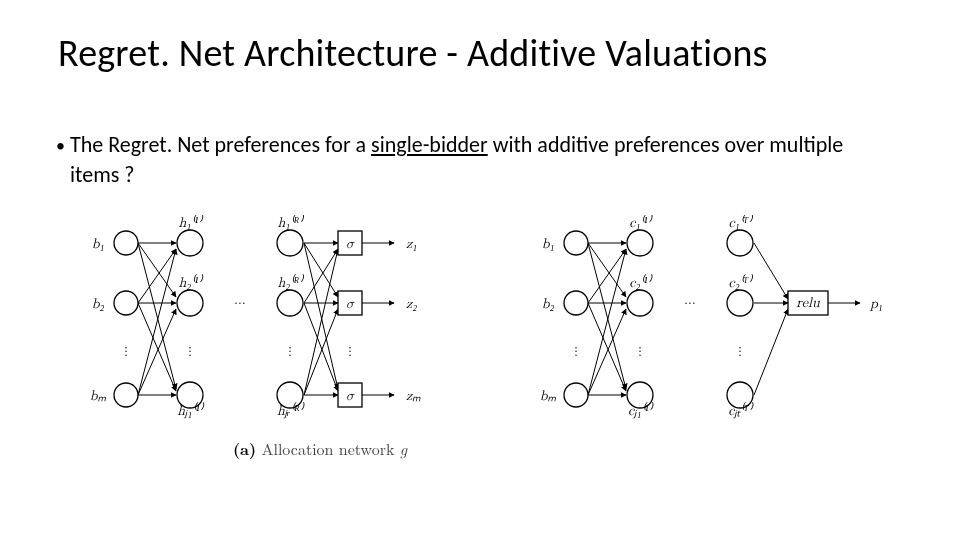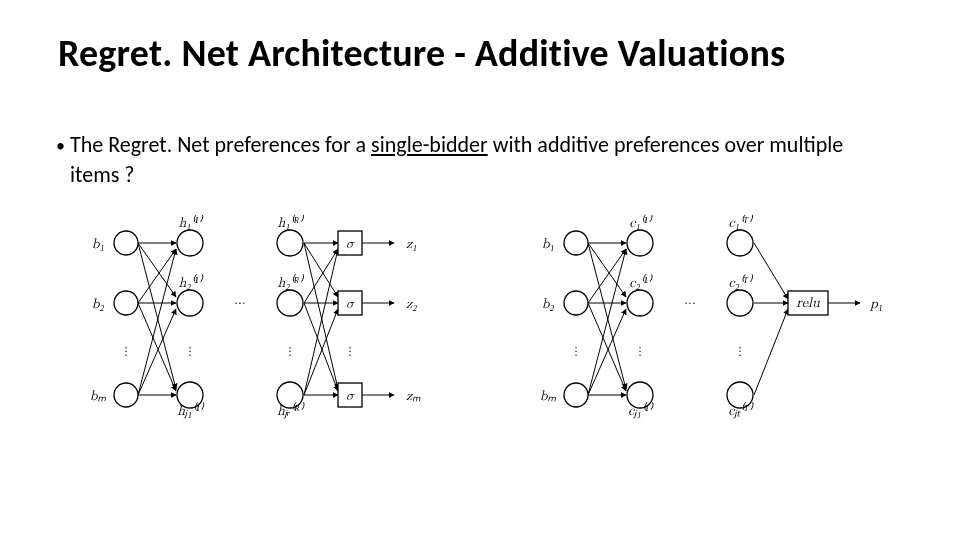--- a/index.html
+++ b/index.html
@@ -10,21 +10,21 @@
     font-family: Calibri, "Segoe UI", Arial, sans-serif;
     color: #000;
     position: relative;
     overflow: hidden;
   }
   .title {
     position: absolute;
     left: 58px;
     top: 30px;
     font-size: 38px;
-    font-weight: 700;
+    font-weight: 400;
     letter-spacing: 0.2px;
   }
   .bullet-row {
     position: absolute;
     left: 70px;
     top: 130px;
     width: 820px;
     font-size: 22px;
     line-height: 1.35;
   }
@@ -158,20 +158,25 @@
       <text x="210" y="200" text-anchor="middle" font-style="italic" font-size="12">hⱼᵣ⁽ᴿ⁾</text>
 
       <text x="270" y="33" text-anchor="middle" font-style="italic">σ</text>
       <text x="270" y="93" text-anchor="middle" font-style="italic">σ</text>
       <text x="270" y="185" text-anchor="middle" font-style="italic">σ</text>
 
       <text x="326" y="33" font-style="italic">z₁</text>
       <text x="326" y="93" font-style="italic">z₂</text>
       <text x="326" y="185" font-style="italic">zₘ</text>
     </svg>
+    <div class="caption caption-a">
+      <span class="cap-b">(a)</span>
+      <span>Allocation network</span>
+      <span class="cap-serif">g</span>
+    </div>
   </div>
 
   <div class="net net-b">
     <svg width="380" height="215" viewBox="0 0 380 215">
       <defs>
         <marker id="arr2" viewBox="0 0 10 10" refX="9" refY="5" markerWidth="6" markerHeight="6" orient="auto">
           <path d="M0 0 L10 5 L0 10 z" fill="#000"></path>
         </marker>
       </defs>
 

